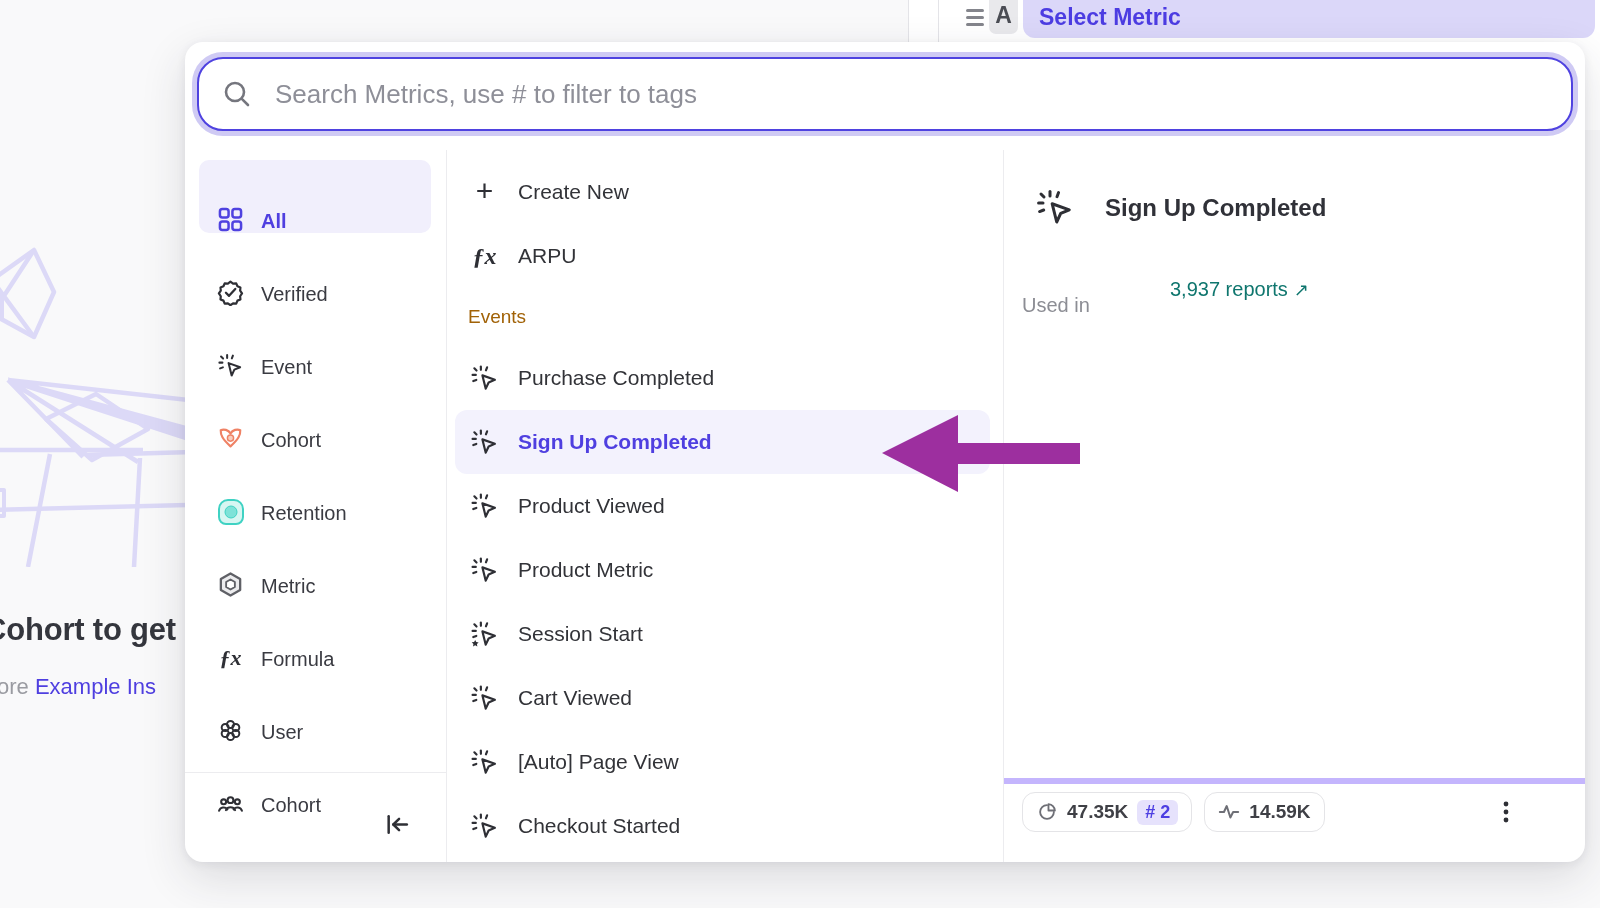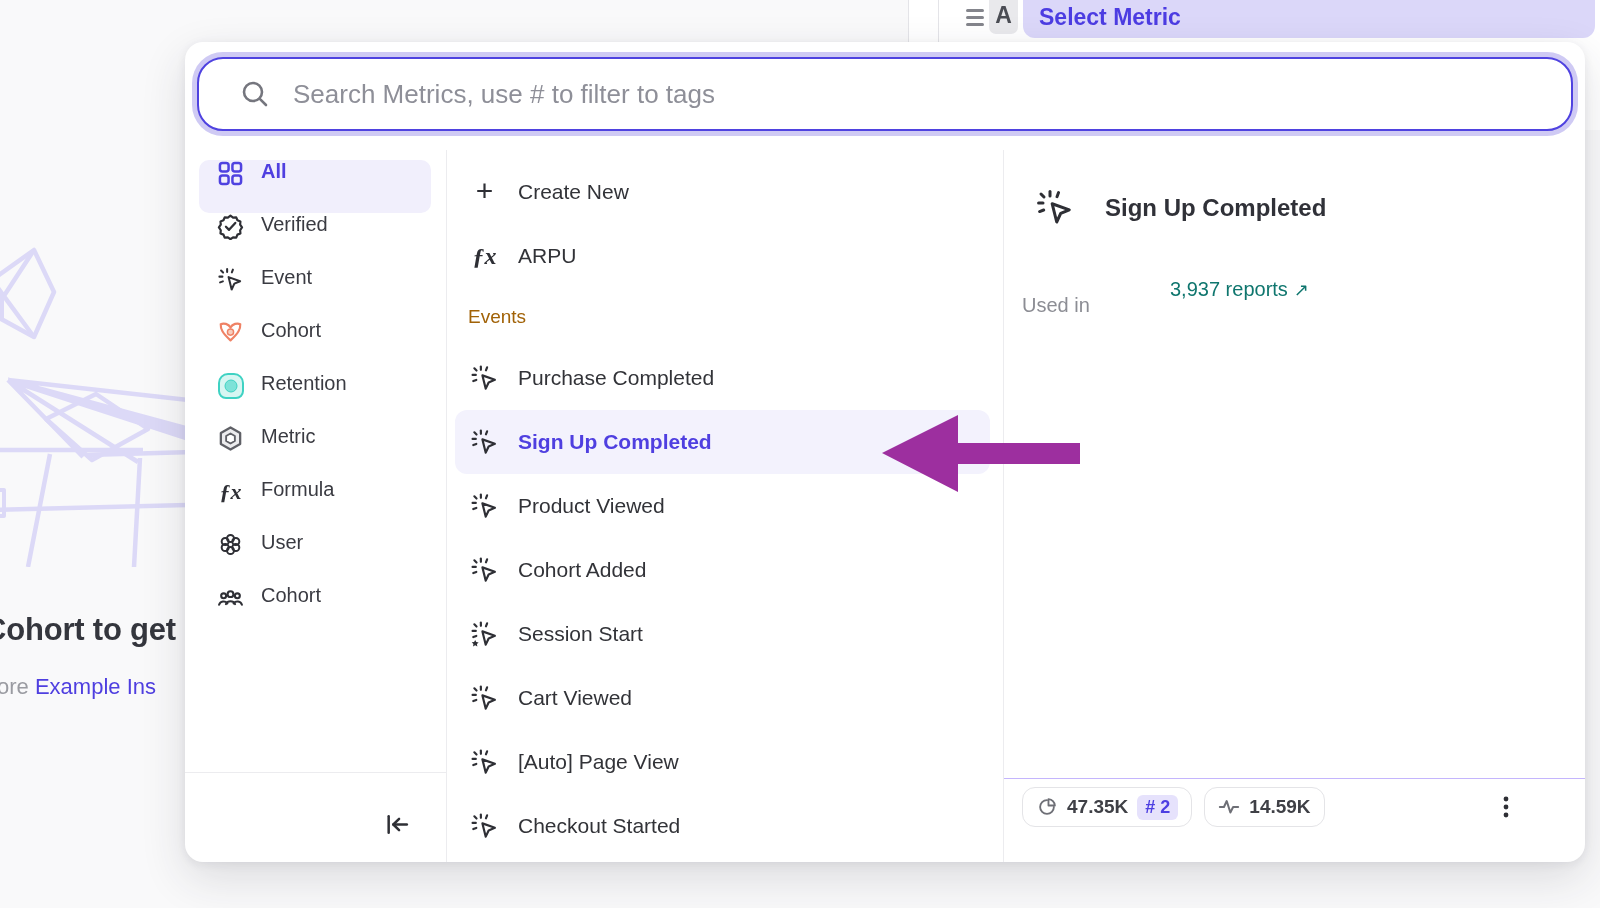--- a/index.html
+++ b/index.html
@@ -19,32 +19,32 @@
   .bg-topcard .inner-line { position:absolute; left:29px; top:0; width:1px; height:44px; background:#e4e4e8; }
   .hamburger { position:absolute; left:57px; top:9px; width:18px; height:22px; }
   .hamburger span { display:block; height:2.6px; background:#84858c; border-radius:2px; margin-bottom:4.6px; }
   .a-chip { position:absolute; left:80px; top:-8px; width:29px; height:42px; background:#e9e9ec; border-radius:7px; display:flex; align-items:flex-end; justify-content:center; padding-bottom:5px; font-size:23px; font-weight:700; color:#4b4d54; }
   .metric-pill { position:absolute; left:114px; top:-18px; width:572px; height:56px; background:#dbd7f9; border-radius:12px; display:flex; align-items:flex-end; padding:0 0 7px 16px; }
   .metric-pill .t { font-size:23px; font-weight:700; color:#4c3ce2; }
 
   
   .modal { position:absolute; left:185px; top:42px; width:1400px; height:820px; background:#ffffff; border-radius:18px; box-shadow:0 16px 45px rgba(40,40,60,.14), 0 2px 10px rgba(40,40,60,.08); overflow:hidden; }
 
-  .search-wrap { position:absolute; left:12px; top:15px; width:1376px; height:74px; background:#fff; border:2px solid #4f42e0; border-radius:26px; box-shadow:0 0 0 5px #cfcaf4; display:flex; align-items:center; padding-left:40px; }
+  .search-wrap { position:absolute; left:12px; top:15px; width:1376px; height:74px; background:#fff; border:2px solid #4f42e0; border-radius:26px; box-shadow:0 0 0 5px #cfcaf4; display:flex; align-items:center; padding-left:22px; }
   .search-wrap svg { flex:0 0 auto; }
   .search-input { border:none; outline:none; flex:1; margin-left:22px; font-size:26px; color:#34353b; font-family:"Liberation Sans", sans-serif; background:transparent; }
   .search-input::placeholder { color:#8e8f98; }
 
   .vdiv { position:absolute; top:108px; bottom:0; width:1px; background:#ececef; }
   .vdiv.d1 { left:261px; }
   .vdiv.d2 { left:818px; }
 
   
   .sidebar { position:absolute; left:14px; top:118px; width:232px; }
-  .side-row { height:53px; display:flex; align-items:flex-start; gap:17px; padding-left:18px; border-radius:10px; color:#3a3b42; font-size:20px; font-weight:500; cursor:pointer; }
+  .side-row { height:73px; display:flex; align-items:flex-end; gap:17px; padding-left:18px; border-radius:10px; color:#3a3b42; font-size:20px; font-weight:500; cursor:pointer; }
   .side-row.active { background:#f1effc; color:#4f3fe0; font-weight:600; }
   .side-row .ic { width:27px; height:27px; display:flex; align-items:center; justify-content:center; color:#2e2f35; }
   .side-row.active .ic { color:#4f42e0; }
   .ic-box { width:26px; height:26px; border-radius:8px; position:relative; }
   .ic-box.simple { background:#dcd7fb; border:2px solid #6a5ae9; }
   .ic-box.retention { background:#d7f6f2; border:2px solid #3fd2c3; border-radius:10px 10px 8px 8px; }
   .ic-box .dot { position:absolute; left:50%; top:50%; transform:translate(-50%,-50%); width:13px; height:13px; border-radius:50%; }
   .ic-box.simple .dot { background:#9187ee; border:1px solid #6a5ae9; }
   .ic-box.retention .dot { background:#7ee2d8; border:1px solid #3fd2c3; }
   .fx-glyph { font-style:italic; font-weight:700; font-size:22px; color:#2e2f35; font-family:"Liberation Serif", serif; line-height:1; }
@@ -64,21 +64,21 @@
   
   .detail { position:absolute; left:819px; top:108px; right:0; bottom:0; }
   .detail-head { position:absolute; left:31px; top:38px; display:flex; align-items:flex-start; gap:30px; }
   .detail-head .ic { width:40px; height:40px; color:#2e2f35; }
   .detail-title { font-size:24px; font-weight:700; color:#303138; padding-top:6px; }
   .usedin { position:absolute; left:18px; top:128px; width:540px; display:flex; font-size:20px; }
   .usedin .lab { color:#8c8d94; width:148px;margin-top:16px; }
   .usedin .val { color:#0f766e; font-weight:500; }
   .usedin .ne { font-size:18px; margin-left:6px; }
 
-  .detail-footer { position:absolute; left:0; right:0; top:628px; bottom:0; border-top:1px solid #c4b5fd; }
+  .detail-footer { position:absolute; left:0; right:0; top:628px; bottom:0; border-top:6px solid #c4b5fd; }
   .stats { position:absolute; left:18px; top:8px; display:flex; gap:12px; }
   .stat-pill { height:40px; border:1px solid #e4e4e7; border-radius:13px; background:#fff; display:flex; align-items:center; gap:9px; padding:0 13px; cursor:pointer; }
   .stat-pill .ic { width:22px; height:22px; color:#6e6f76; display:flex; align-items:center; justify-content:center; }
   .stat-pill .v { font-size:19px; font-weight:600; color:#3f4046; }
   .stat-chip { background:#e6e2fc; color:#4d3fe2; font-size:18px; font-weight:600; border-radius:6px; padding:2px 8px; }
   .kebab { position:absolute; right:62px; top:10px; width:34px; height:36px; display:flex; align-items:center; justify-content:center; cursor:pointer; color:#2e2f35; }
 
   
   .anno-arrow { position:absolute; left:0; top:0; pointer-events:none; }
 </style>
@@ -338,21 +338,21 @@
             </svg>
           </span>
         <span>Product Viewed</span>
       </div>
       <div class="list-row">
         <span class="ic">
             <svg width="29" height="29">
               <use href="#sym-cursor"></use>
             </svg>
           </span>
-        <span>Cohort Added</span>
+        <span>Product Metric</span>
       </div>
       <div class="list-row">
         <span class="ic">
             <svg width="29" height="29">
               <use href="#sym-cursor-star"></use>
             </svg>
           </span>
         <span>Session Start</span>
       </div>
       <div class="list-row">

